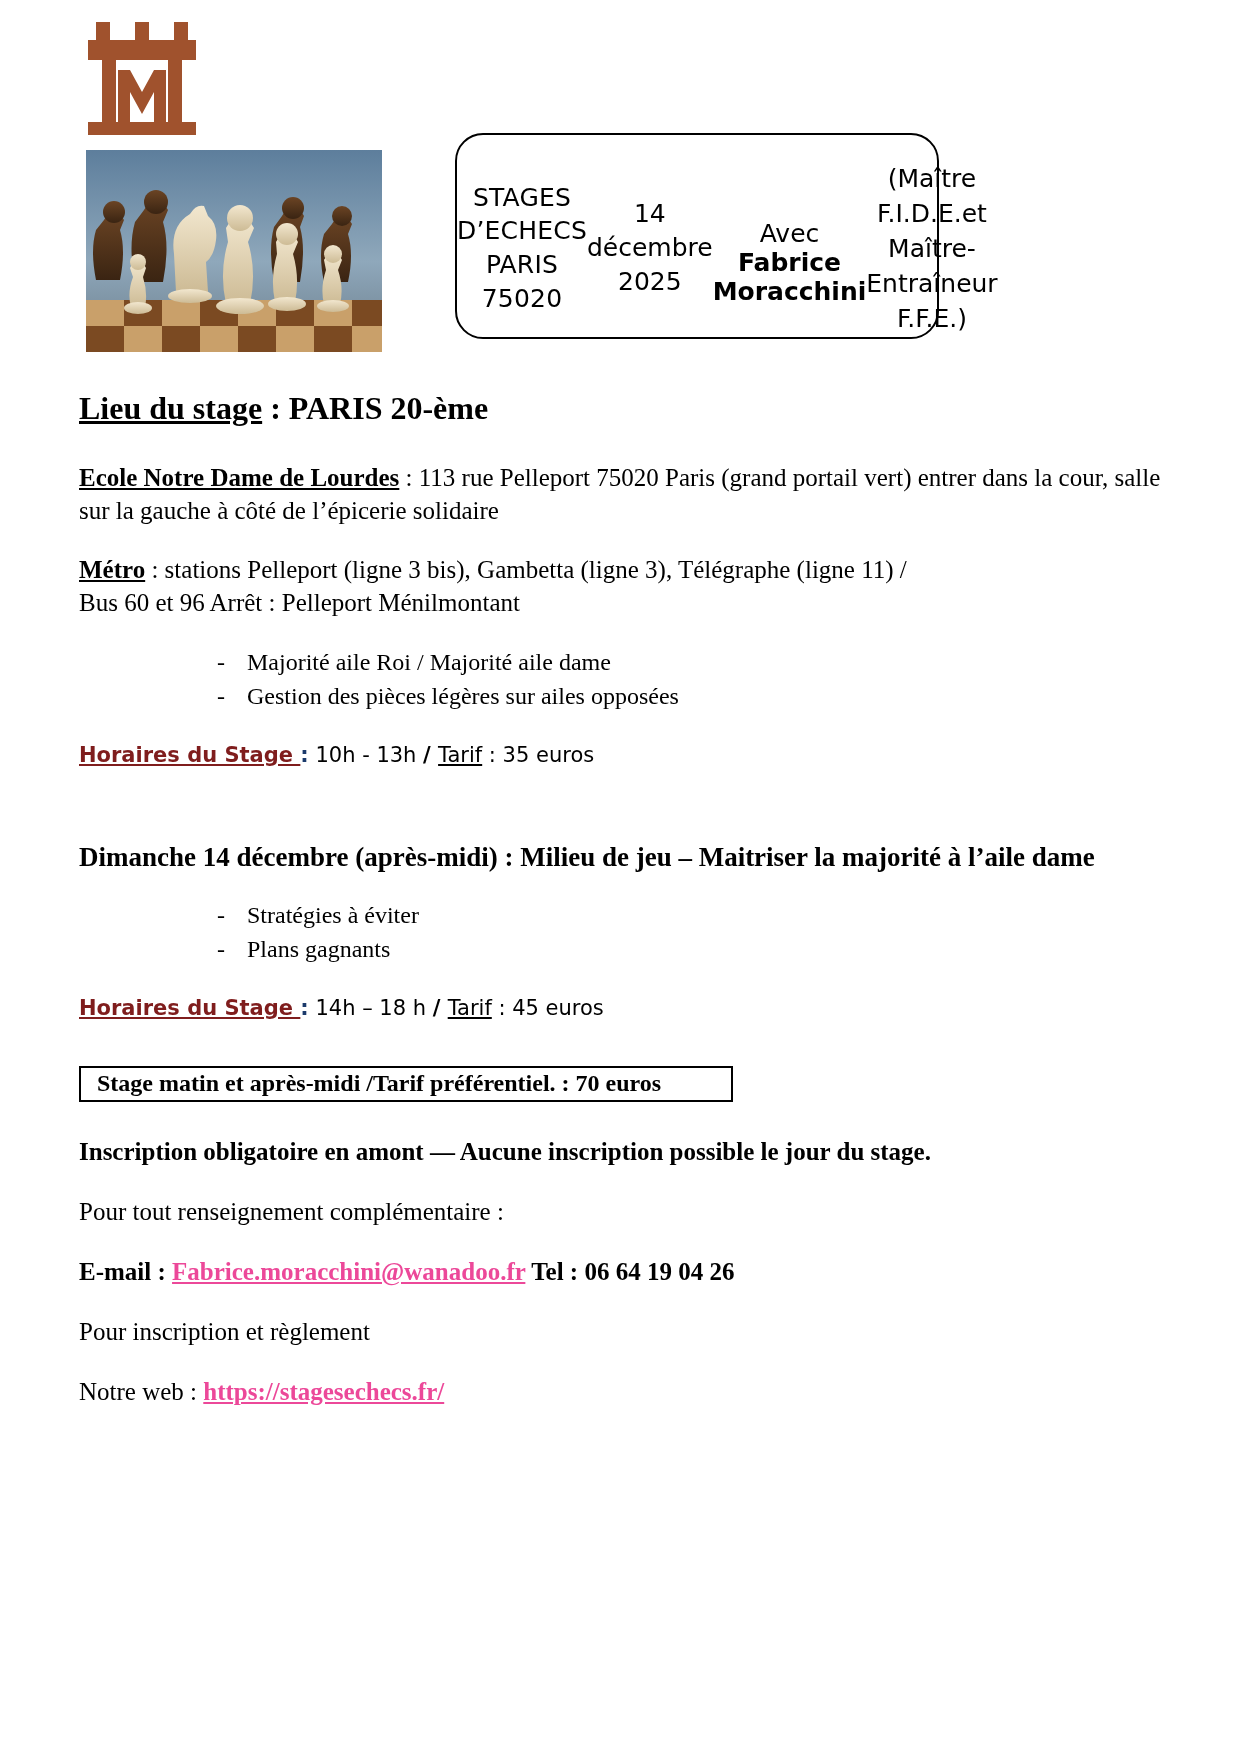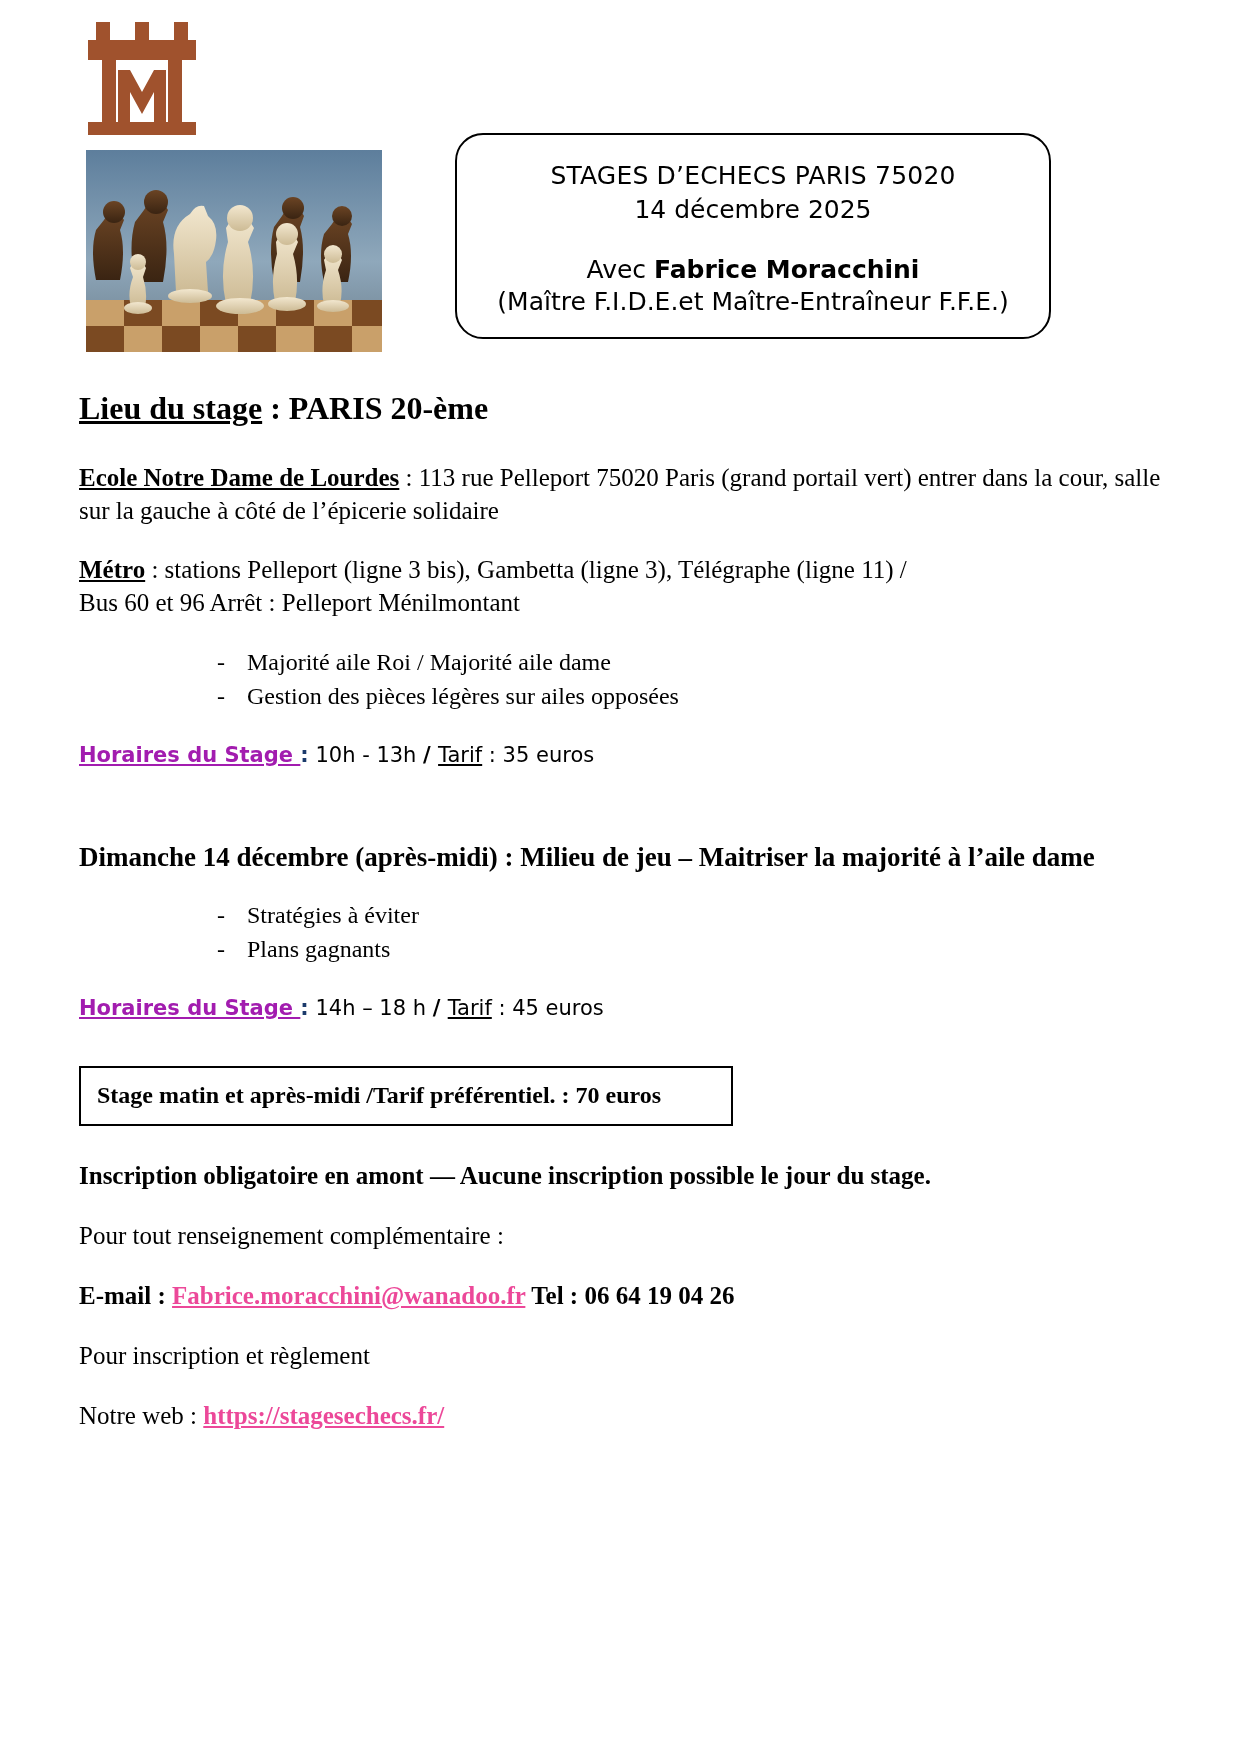--- a/index.html
+++ b/index.html
@@ -42,27 +42,27 @@
     overflow: hidden;
     border: 0;
     background: #2b2118;
   }
   .chess-photo svg { display: block; }
 
   .title-box {
     position: absolute;
     left: 455px;
     top: 133px;
-    width: 596px;
+    width: 484px;
     height: 206px;
     border: 2px solid #000;
     border-radius: 28px;
     box-sizing: border-box;
     display: flex;
-    flex-direction: column;
+    flex-direction: row;
     align-items: center;
     justify-content: flex-start;
     padding-top: 24px;
     font-family: "DejaVu Sans", sans-serif;
   }
   .title-line1 {
     font-size: 25px;
     letter-spacing: 0.2px;
     line-height: 1.35;
     text-align: center;
@@ -137,32 +137,32 @@
 
   p.horaires {
     font-family: "DejaVu Sans", sans-serif;
     font-size: 21px;
     margin: 30px 0 0 0;
     color: #000;
   }
   p.horaires .label {
     font-weight: bold;
     text-decoration: underline;
-    color: #a21caf;
+    color: #7f1d1d;
   }
   p.horaires .colon { font-weight: bold; color: #1b3a6b; }
   p.horaires .sep { font-weight: bold; }
   p.horaires .tarif { text-decoration: underline; text-align: right; }
 
   .tarif-box {
     margin: 46px 0 0 0;
     border: 2px solid #000;
     box-sizing: border-box;
     width: 654px;
-    height: 60px;
+    height: 36px;
     display: flex;
     align-items: center;
     padding-left: 16px;
     font-size: 24px;
     font-weight: bold;
   }
 
   p.notice {
     font-size: 25px;
     font-weight: bold;

